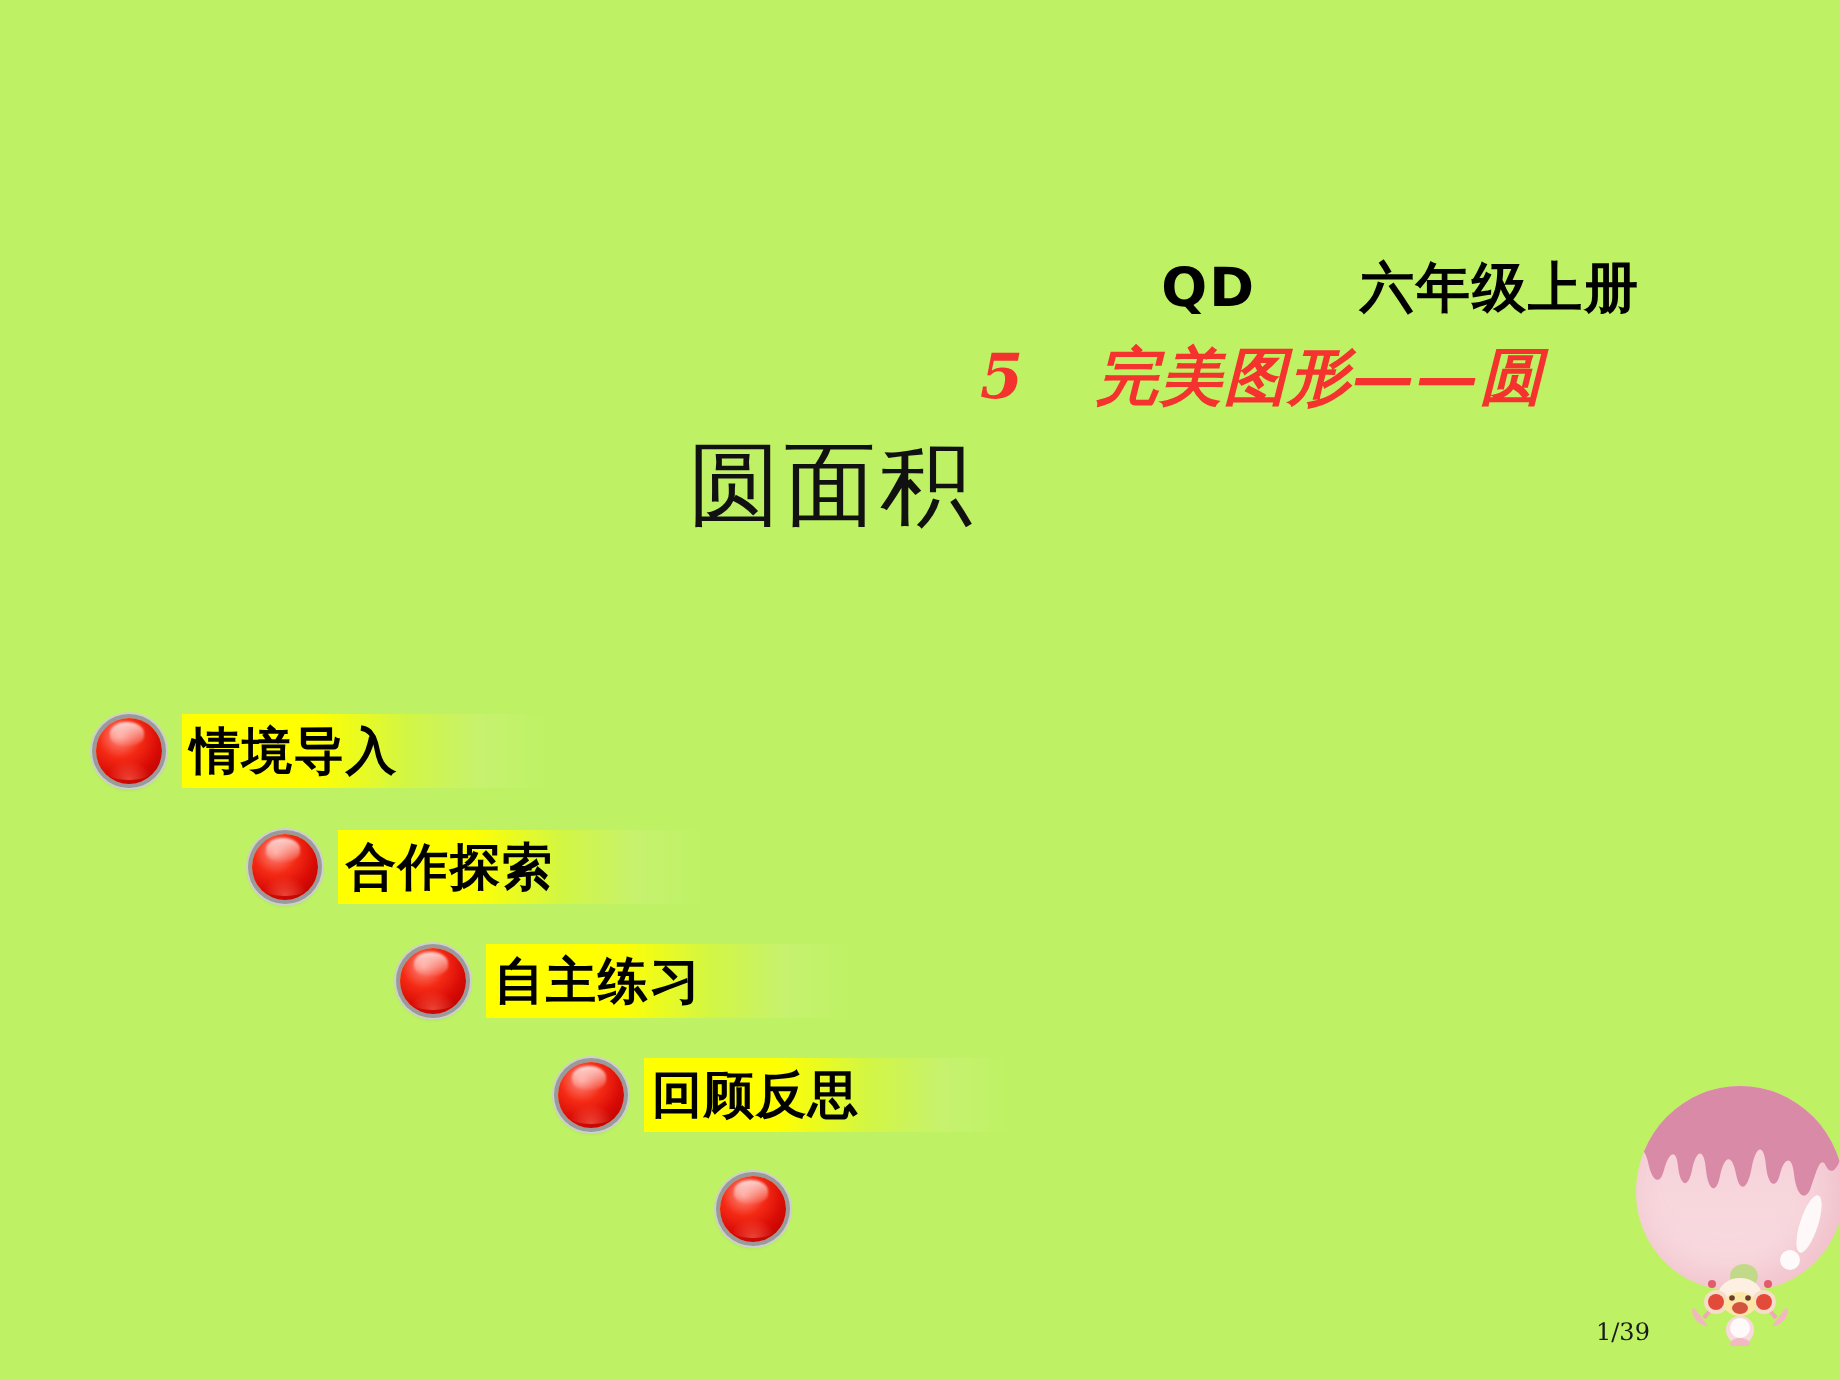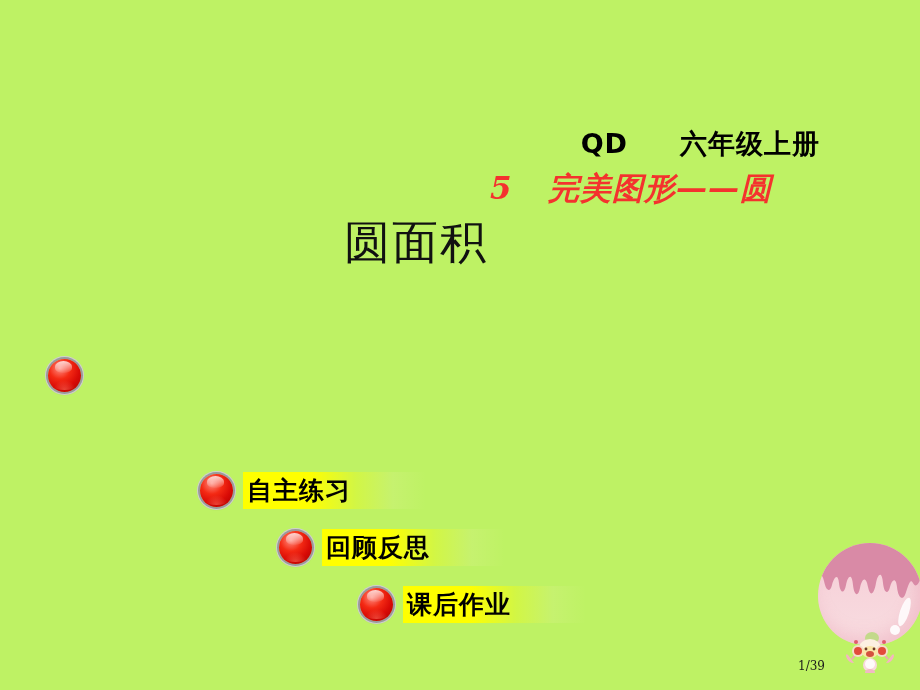--- a/index.html
+++ b/index.html
@@ -200,42 +200,48 @@
 <div id="slide">
 
   <div class="hdr-line1">QD     六年级上册</div>
 
   <div class="hdr-line2">5   完美图形——圆</div>
 
   <div class="main-title">圆面积</div>
 
   <div class="menu-row" style="left:48px; top:354px;">
     <span class="bullet"></span>
-  </div>
-
+    <span class="bar" style="width:183px;">
+      <span class="bar-label">情境导入</span>
+    </span>
+  </div>
+
+  <div class="menu-row" style="left:126px; top:412px;">
+    <span class="bullet"></span>
+    <span class="bar" style="width:183px;">
+      <span class="bar-label">合作探索</span>
+    </span>
+  </div>
 
   <div class="menu-row" style="left:200px; top:469px;">
     <span class="bullet"></span>
     <span class="bar" style="width:183px;">
       <span class="bar-label">自主练习</span>
     </span>
   </div>
 
   <div class="menu-row" style="left:279px; top:526px;">
     <span class="bullet"></span>
     <span class="bar" style="width:183px;">
       <span class="bar-label">回顾反思</span>
     </span>
   </div>
 
   <div class="menu-row" style="left:360px; top:583px;">
     <span class="bullet"></span>
-    <span class="bar" style="width:183px;">
-      <span class="bar-label">课后作业</span>
-    </span>
   </div>
 
   <div class="balloon-wrap">
     <div class="balloon-body">
       <svg class="drip" viewBox="0 0 104 62" preserveAspectRatio="none">
         <path d="M0,0 L104,0 L104,30
                  C102,40 98,46 95,40
                  C92,34 90,44 87,52
                  C84,58 80,54 79,44
                  C78,34 74,36 72,44

